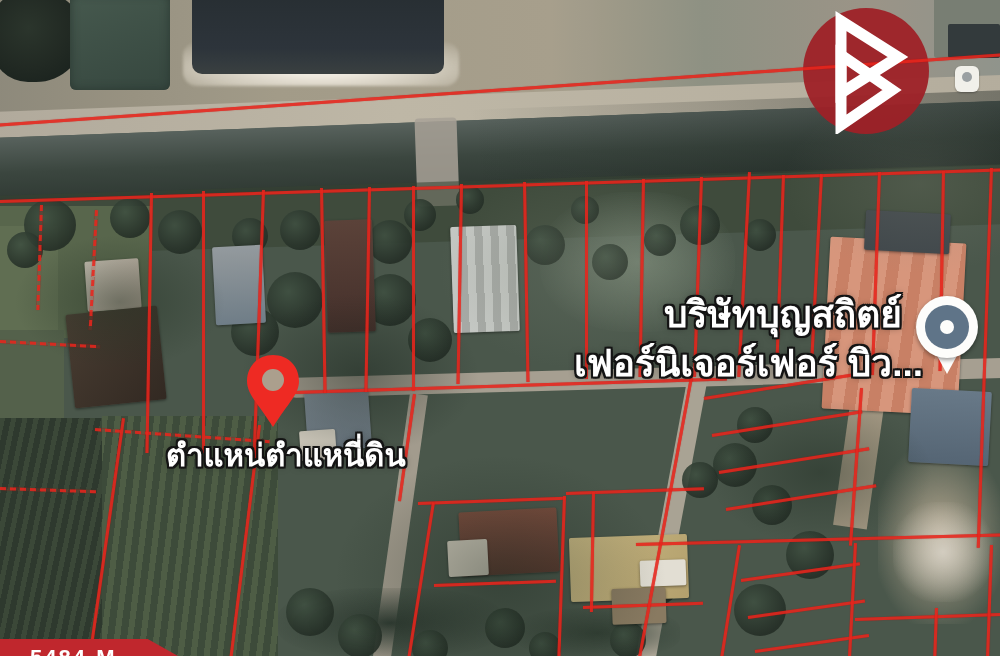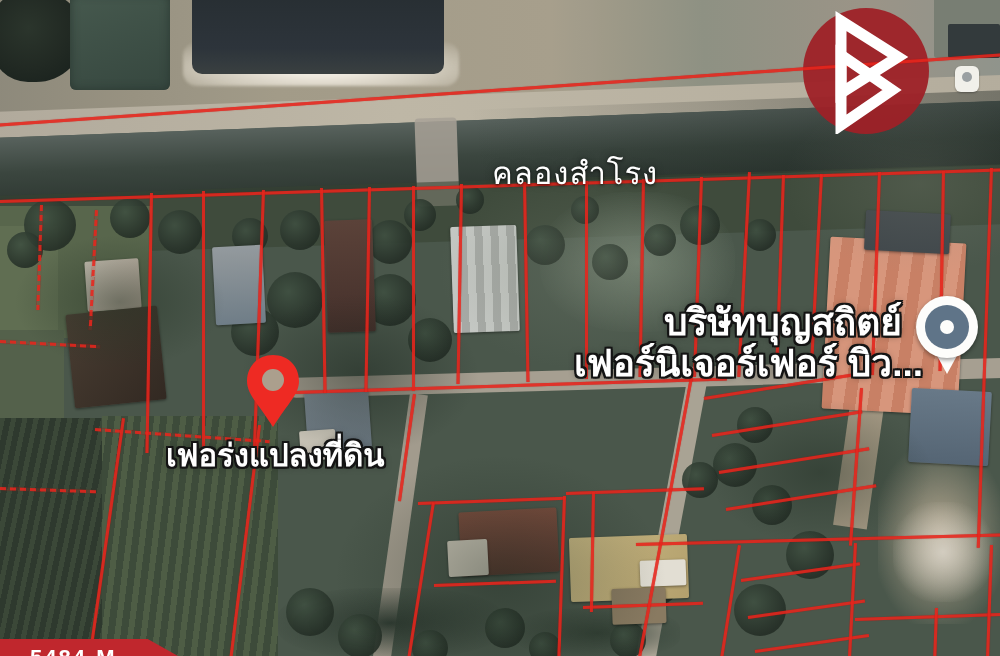--- a/index.html
+++ b/index.html
@@ -82,21 +82,21 @@
   .rl-v{width:3px;transform-origin:top left;}
   .rl-h.dash{background:repeating-linear-gradient(90deg,var(--boundary-red,#e8251c) 0 6px,rgba(232,37,28,.2) 6px 10px);}
   .rl-v.dash{background:repeating-linear-gradient(180deg,var(--boundary-red,#e8251c) 0 6px,rgba(232,37,28,.2) 6px 10px);}
   
   .maplabel{position:absolute;z-index:35;white-space:nowrap;color:var(--label-white,#fff);}
   .canal-label{left:492px;top:148px;font-size:31px;letter-spacing:1px;
     text-shadow:0 1px 3px rgba(0,0,0,.7),0 0 8px rgba(0,0,0,.4);}
   .outlined{font-weight:bold;
     text-shadow:-2px -2px 0 #141414,2px -2px 0 #141414,-2px 2px 0 #141414,2px 2px 0 #141414,
     0 -2px 0 #141414,0 2px 0 #141414,-2px 0 0 #141414,2px 0 0 #141414,0 0 7px rgba(0,0,0,.55);}
-  .company-l1{left:664px;top:292px;font-size:37px;font-family:Liberation Mono, monospace;}
+  .company-l1{left:664px;top:284px;font-size:37px;font-family:Liberation Mono, monospace;}
   .company-l2{left:574px;top:333px;font-size:37px;}
   .pin-caption{left:166px;top:430px;font-size:31px;}
   
   .pin{position:absolute;left:245px;top:354px;width:56px;height:74px;z-index:36;}
   
   .poi{position:absolute;left:916px;top:296px;width:64px;height:82px;z-index:36;}
   .poi-circle{position:absolute;left:0;top:0;width:62px;height:62px;border-radius:50%;background:#fdfdfb;
     box-shadow:0 2px 4px rgba(0,0,0,.4);}
   .poi-inner{position:absolute;left:9px;top:9px;width:44px;height:44px;border-radius:50%;
     background:var(--poi-blue,#5f7488);}
@@ -242,24 +242,23 @@
       <div class="rl rl-v" style="left: 432px; top: 502px; height: 158px; transform: rotate(9deg);"></div>
       <div class="rl rl-v" style="left: 563px; top: 496px; height: 162px; transform: rotate(2deg);"></div>
       <div class="rl rl-v" style="left: 592px; top: 492px; height: 120px; transform: rotate(1deg);"></div>
       <div class="rl rl-v" style="left: 690px; top: 377px; height: 284px; transform: rotate(10.5deg);"></div>
       <div class="rl rl-v" style="left: 738px; top: 545px; height: 114px; transform: rotate(9deg);"></div>
       <div class="rl rl-v" style="left: 854px; top: 543px; height: 114px; transform: rotate(3deg);"></div>
       <div class="rl rl-v" style="left: 990px; top: 545px; height: 112px; transform: rotate(2deg);"></div>
       <div class="rl rl-v" style="left: 935px; top: 608px; height: 48px; transform: rotate(2deg);"></div>
     </div>
 
-  <div class="maplabel canal-label">คลองสำโรง</div>
   <div class="maplabel outlined company-l1">บริษัทบุญสถิตย์</div>
   <div class="maplabel outlined company-l2">เฟอร์นิเจอร์เฟอร์ บิว...</div>
-  <div class="maplabel outlined pin-caption">เฟอร่งแปลงที่ดิน</div>
+  <div class="maplabel outlined pin-caption">ตำแหน่ตำแหนี่ดิน</div>
 
   <div class="pin">
     <svg width="56" height="74" viewBox="0 0 56 74">
       <path d="M28 1 C13 1 2 12 2 27 C2 40 12 48 28 73 C44 48 54 40 54 27 C54 12 43 1 28 1 Z" fill="var(--pin-red,#ee2a23)"></path>
       <circle cx="28" cy="26" r="11" fill="#ab9f8d"></circle>
     </svg>
   </div>
 
   <div class="poi">
     <div class="poi-tail"></div>

